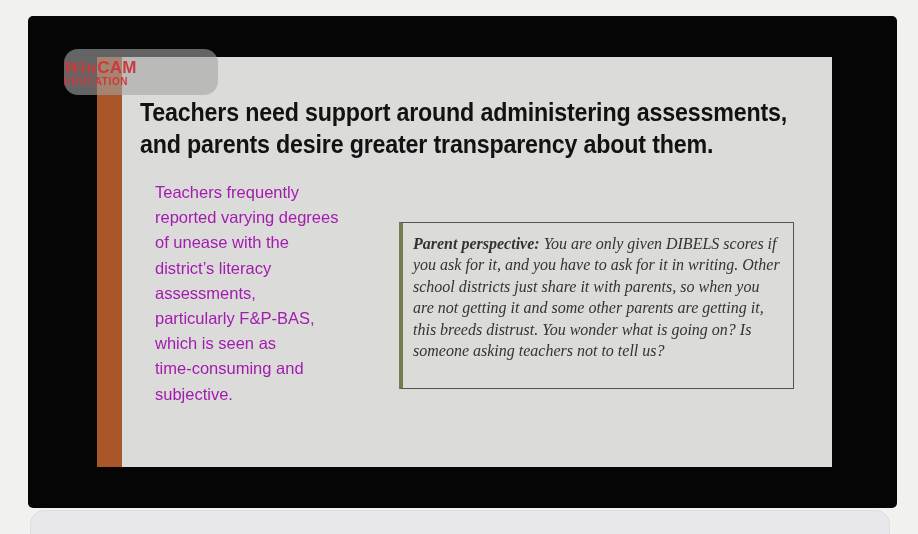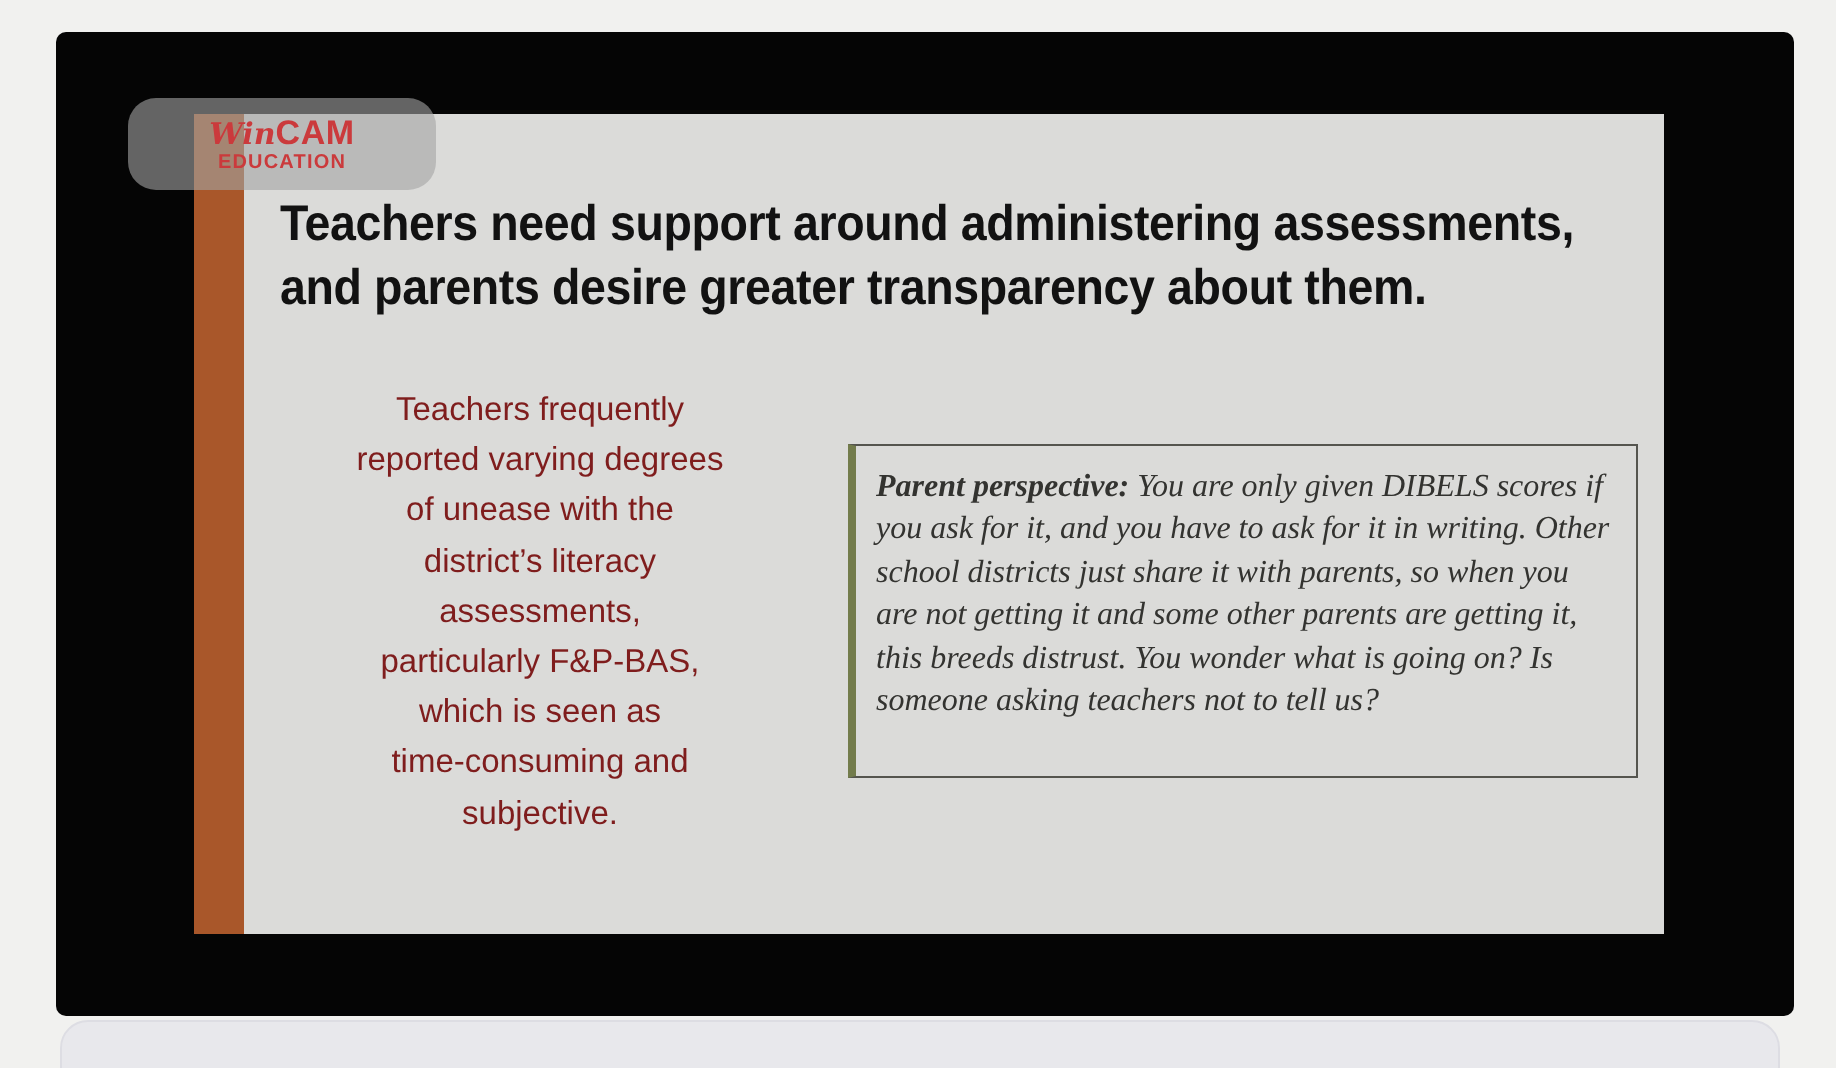--- a/index.html
+++ b/index.html
@@ -48,21 +48,21 @@
     position: absolute;
     left: 36px;
     top: 33px;
     width: 154px;
     height: 46px;
     background: rgba(163, 163, 163, 0.60);
     border-radius: 14px;
     z-index: 5;
     display: flex;
     flex-direction: column;
-    align-items: center;
+    align-items: flex-start;
     justify-content: center;
     line-height: 1.05;
     padding-top: 2px;
     box-sizing: border-box;
   }
   .logo-line1 {
     color: var(--brand_red, #cb3a3c);
     white-space: nowrap;
   }
   .logo-script {
@@ -96,48 +96,46 @@
     font-size: 25px;
     line-height: 32px;
     letter-spacing: -0.2px;
     color: #121212;
     z-index: 2;
   }
   
   .body-paragraph {
     position: absolute;
     left: 155px;
-    top: 193px;
+    top: 180px;
     width: 230px;
     font-size: 16.5px;
     line-height: 25.2px;
-    color: #7f1d1d;
+    color: #a21caf;
     white-space: pre-line;
     z-index: 2;
-    text-align: center;
   }
   
   .quote-box {
     position: absolute;
     left: 399px;
     top: 222px;
     width: 395px;
     height: 167px;
     box-sizing: border-box;
     border: 1.5px solid #55554f;
     border-left: 4px solid var(--quote_left, #737c4c);
     background: var(--slide_bg, #dbdbd9);
     padding: 10px 12px 8px 10px;
     font-family: "Liberation Serif", serif;
     font-style: italic;
     font-size: 16px;
     line-height: 21.4px;
     color: #333330;
     z-index: 2;
-    margin-left: 25px;
   }
   .quote-label {
     font-weight: bold;
   }
   
   .bottom-card {
     position: absolute;
     left: 30px;
     top: 510px;
     width: 860px;

